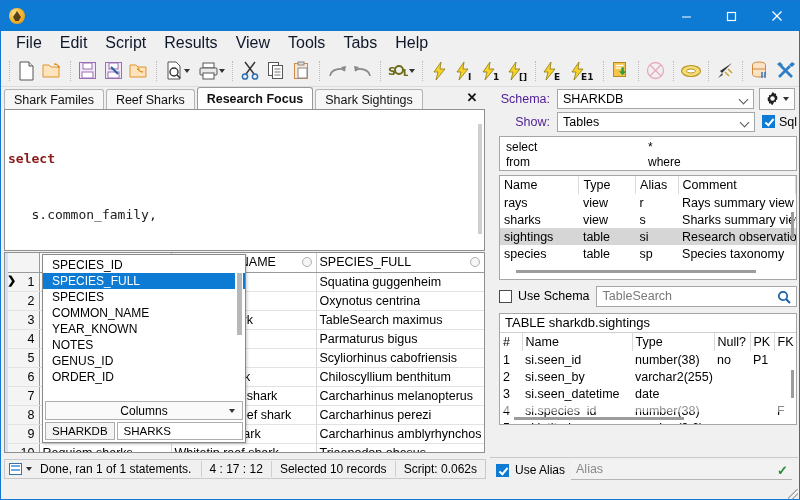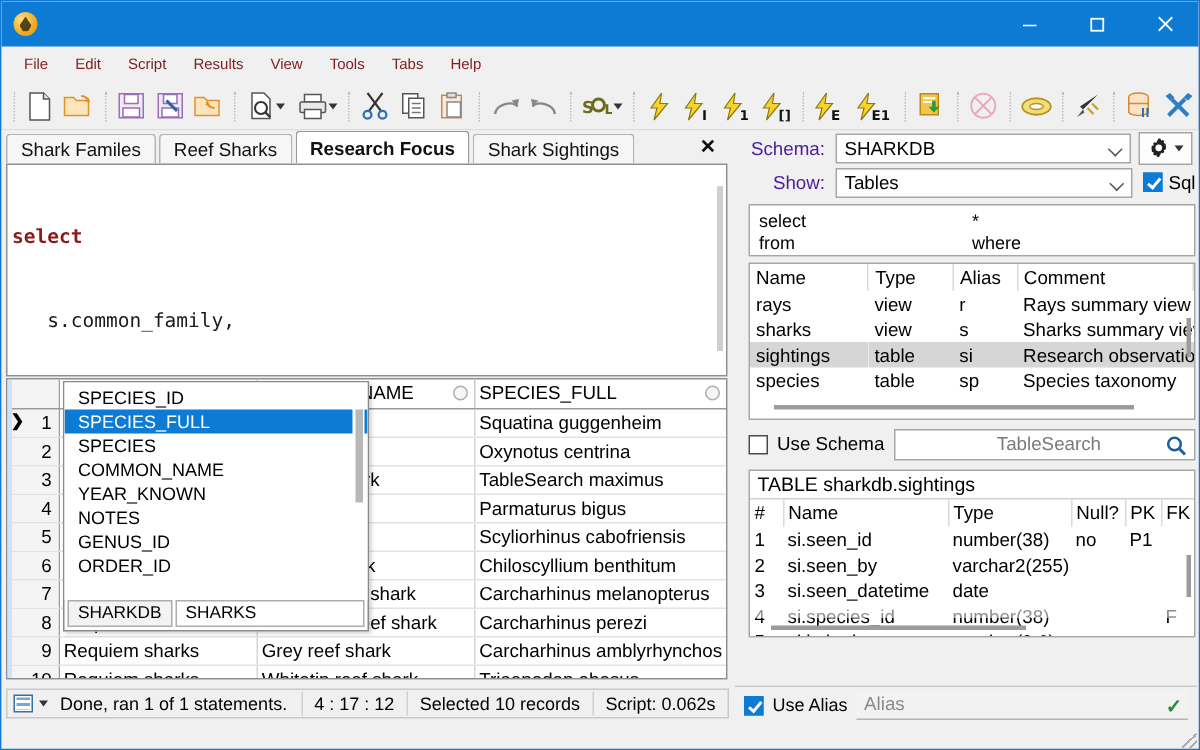--- a/index.html
+++ b/index.html
@@ -61,22 +61,22 @@
   
   #menubar {
     height: 24px;
     background: #f0f0f0;
     display: flex;
     align-items: center;
     padding-left: 6px;
   }
   .menu-item {
     padding: 3px 9px;
-    font-size: 10px;
-    color: #7f1d1d;
+    font-size: 16px;
+    color: #0f172a;
     white-space: nowrap;
   }
 
   
   #toolbar {
     height: 32px;
     background: #f0f0f0;
     display: flex;
     align-items: center;
     padding-left: 4px;
@@ -449,21 +449,20 @@
   #tablesearch {
     flex: 1;
     height: 21px;
     background: #ffffff;
     border: 1px solid #a6a6a6;
     font-size: 12.5px;
     line-height: 19px;
     padding-left: 6px;
     color: #7a7a7a;
     position: relative;
-    text-align: center;
   }
   .mag {
     position: absolute;
     right: 5px; top: 3px;
   }
 
   #detailbox {
     margin: 6px 4px 0 6px;
     height: 112px;
     background: #ffffff;
@@ -932,20 +931,24 @@
           <div class="acitem"><span>SPECIES_ID</span></div>
             <div class="acitem sel"><span>SPECIES_FULL</span></div>
             <div class="acitem"><span>SPECIES</span></div>
             <div class="acitem"><span>COMMON_NAME</span></div>
             <div class="acitem"><span>YEAR_KNOWN</span></div>
             <div class="acitem"><span>NOTES</span></div>
             <div class="acitem"><span>GENUS_ID</span></div>
             <div class="acitem"><span>ORDER_ID</span></div>
             <div id="acscroll-track"></div>
           <div id="acscroll-thumb"></div>
+        </div>
+        <div id="accombo">
+          <span>Columns</span>
+          <span class="caretdn"></span>
         </div>
         <div id="acbottom">
           <div class="acbtn">SHARKDB</div>
           <div class="acbtn grow">SHARKS</div>
         </div>
       </div>
 
     </div>
 
     <div id="splitter"></div>

